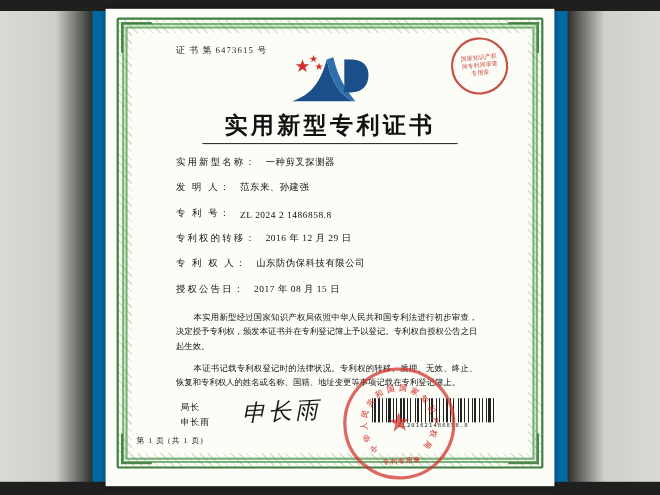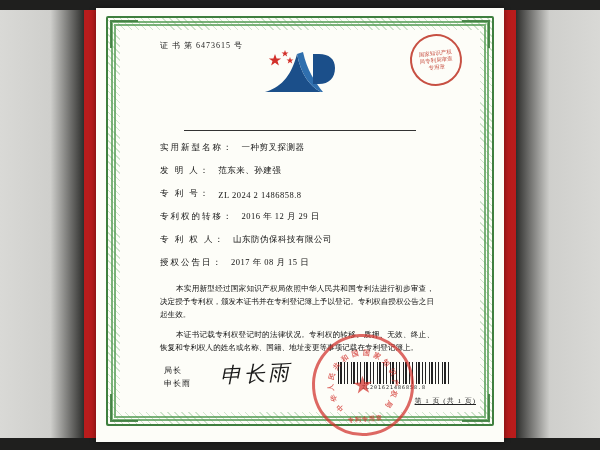--- a/index.html
+++ b/index.html
@@ -9,21 +9,21 @@
     height: 450px;
     background: #e9e9e7;
     font-family: "Liberation Serif", serif;
     overflow: hidden;
   }
 
   #page {
     position: relative;
     width: 600px;
     height: 450px;
-    background: #b91c1c;
+    background: #0369a1;
   }
 
   
   .bed-left {
     position: absolute;
     left: 0; top: 0;
     width: 84px; height: 450px;
     background: linear-gradient(to right, #d9d9d6 0%, #cfcfcc 60%, #2e2e2c 100%);
   }
   .bed-right {
@@ -293,25 +293,24 @@
     text-align: center;
     font-size: 6px;
     letter-spacing: 1px;
     font-weight: bold;
   }
 
   .page-footer {
     position: absolute;
     left: 0; right: 0;
     bottom: 2px;
-    text-align: right;
+    text-align: left;
     font-size: 7px;
     color: #222;
     letter-spacing: 1px;
-    text-decoration: underline;
   }
 </style>
 </head>
 <body>
 
 <div id="page">
 
   <div class="bed-left"></div>
   <div class="bed-right"></div>
   <div class="bed-top"></div>
@@ -344,20 +343,21 @@
           <path d="M56 6 L 56 36 L 62 36 C 72 36, 78 30, 78 20 C 78 11, 72 6, 62 6 Z
                    M 62 12 L 62 30 C 68 30, 71 26, 71 20 C 71 15, 68 12, 62 12 Z" fill="#1b4f8a"></path>
           <g fill="#d2302a">
             <polygon points="18,6 19.6,10.4 24.2,10.4 20.5,13.1 21.9,17.5 18,14.8 14.1,17.5 15.5,13.1 11.8,10.4 16.4,10.4"></polygon>
             <polygon points="28,2 28.9,4.5 31.5,4.5 29.4,6 30.2,8.5 28,7 25.8,8.5 26.6,6 24.5,4.5 27.1,4.5"></polygon>
             <polygon points="33,9 33.9,11.5 36.5,11.5 34.4,13 35.2,15.5 33,14 30.8,15.5 31.6,13 29.5,11.5 32.1,11.5"></polygon>
           </g>
         </svg>
       </div>
 
+      <div class="title">实用新型专利证书</div>
       <div class="title-underline"></div>
 
       <div class="fields">
         <div class="field-row">
           <span class="field-label">实用新型名称：</span>
           <span class="field-value">一种剪叉探测器</span>
         </div>
         <div class="field-row">
           <span class="field-label">发  明  人：</span>
           <span class="field-value">范东来、孙建强</span>

